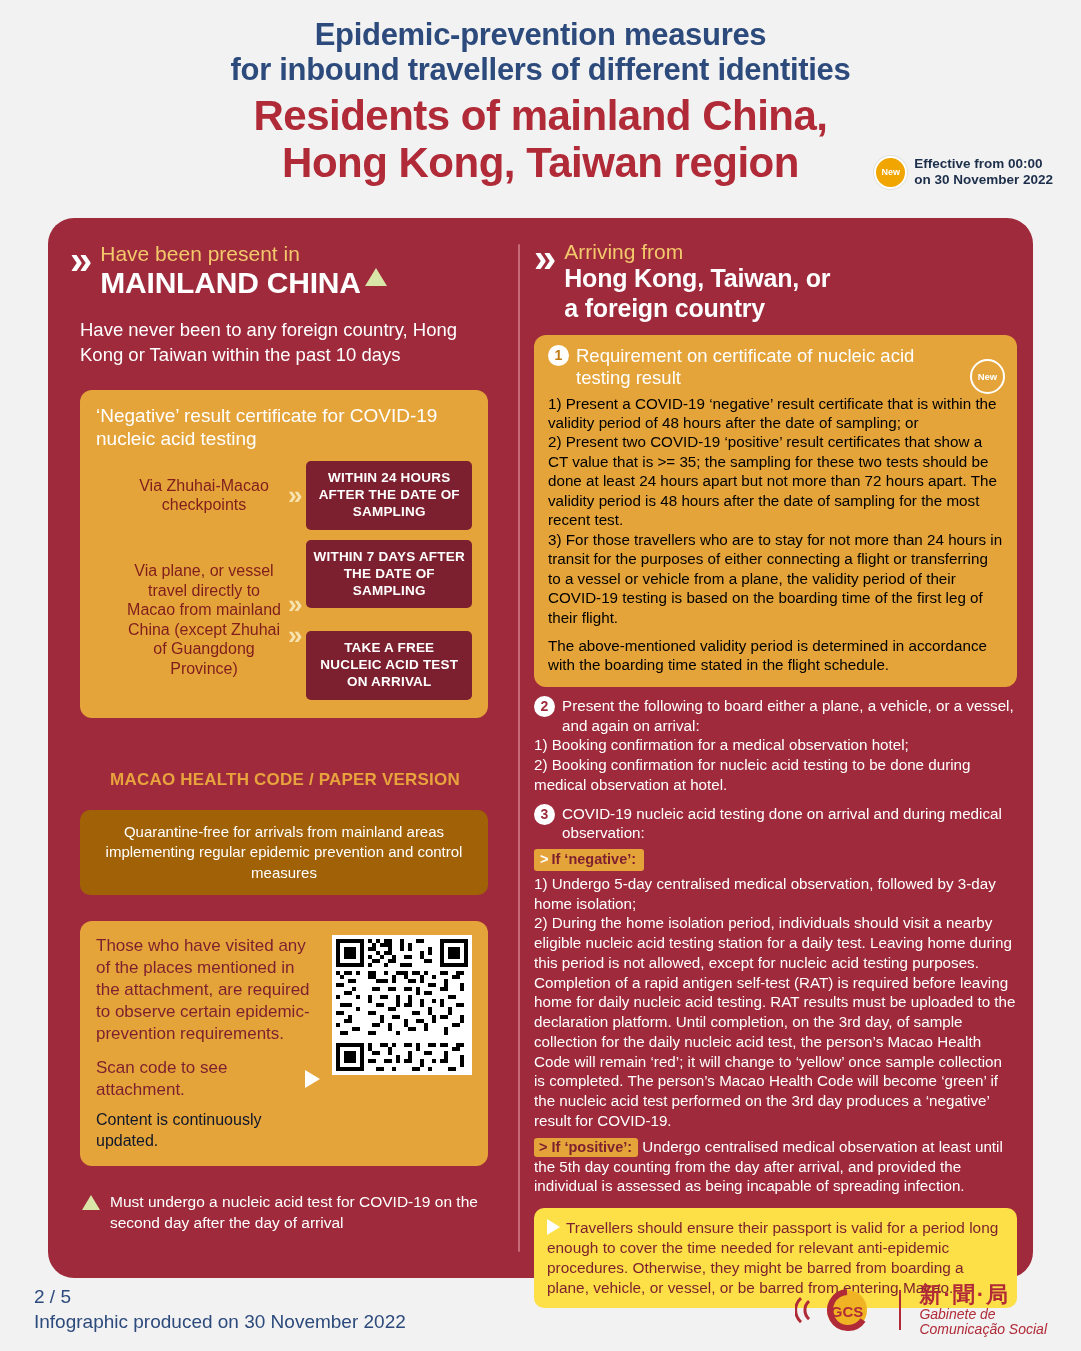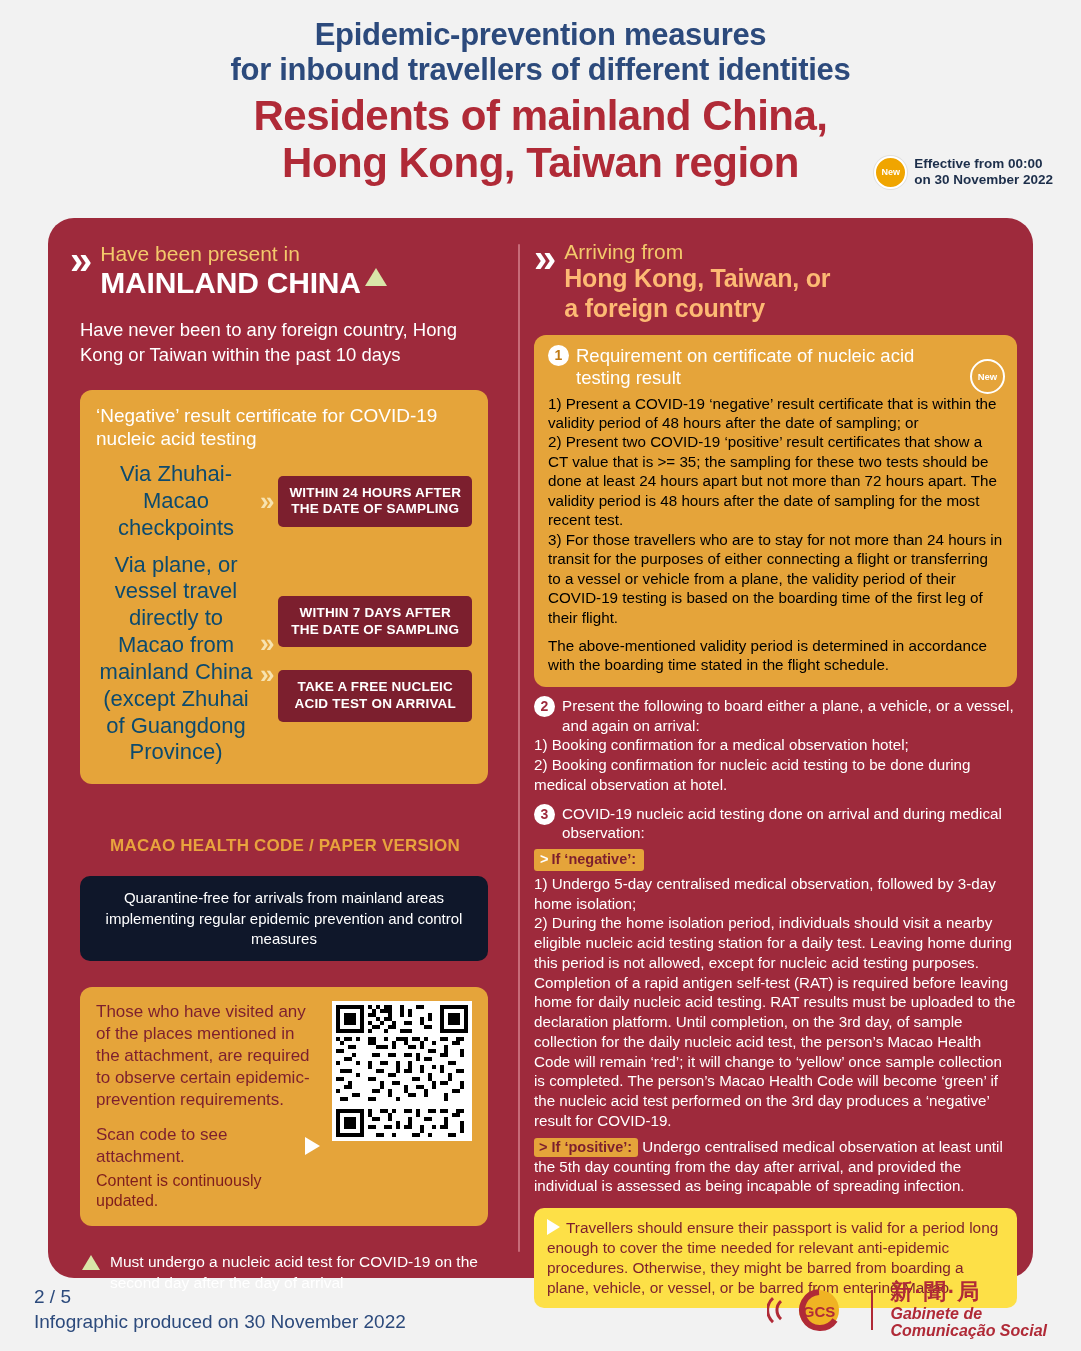--- a/index.html
+++ b/index.html
@@ -41,65 +41,65 @@
   .divider{width:2px;background:#c76b78;margin:26px 0;border-radius:2px;}
   .col-right{flex:1;padding:16px 16px 10px 14px;box-sizing:border-box;}
 
   .chev{
     color:#fff;font-size:40px;font-weight:bold;line-height:0.9;letter-spacing:-8px;
     margin-right:16px;
   }
   .head-row{display:flex;align-items:flex-start;padding-top:6px;}
   .head-sub{color:#f3c96b;font-size:21px;line-height:1.15;}
   .head-main{color:#fff;font-size:30px;font-weight:bold;line-height:1.12;letter-spacing:-0.2px;}
-  .head-main-sm{color:#fdba74;font-size:25px;font-weight:bold;line-height:1.18;letter-spacing:-0.2px;}
+  .head-main-sm{color:#ffffff;font-size:25px;font-weight:bold;line-height:1.18;letter-spacing:-0.2px;}
   .tri{
     display:inline-block;width:0;height:0;border-left:11px solid transparent;
     border-right:11px solid transparent;border-bottom:18px solid #d9e6a8;
     vertical-align:top;margin-left:4px;margin-top:2px;
   }
 
   .never-text{
     color:#fff;font-size:18.5px;line-height:1.35;margin:18px 8px 0 10px;
   }
 
   .orange-card{
     background:#e5a43a;border-radius:12px;margin:22px 12px 0 10px;padding:14px 16px 18px;
   }
   .orange-card h3{
     margin:0 0 10px;color:#fff;font-size:19px;font-weight:normal;line-height:1.25;
   }
   .ocrow{display:flex;align-items:center;margin-top:4px;}
   .oc-left{
-    width:160px;color:#0c4a6e;font-size:22px;line-height:1.22;text-align:center;
+    width:160px;color:#7f1d1d;font-size:16px;line-height:1.22;text-align:center;margin-left:28px;
   }
   .oc-chev{color:#f7e3b0;font-size:26px;font-weight:bold;letter-spacing:-6px;margin:0 10px 0 4px;}
   .dark-chip{
     flex:1;background:#7c1f2e;color:#fff;border-radius:5px;
     padding:9px 6px;text-align:center;font-size:13.5px;font-weight:bold;line-height:1.25;
     letter-spacing:0.2px;
   }
   .oc-stack{display:flex;align-items:center;}
   .oc-stack .chips{flex:1;display:flex;flex-direction:column;gap:23px;}
 
   .health-code{
     color:#e8a33d;font-size:17px;font-weight:bold;text-align:center;
     margin:52px 10px 0;letter-spacing:0.2px;
   }
   .pink-box{
-    background:#0f172a;border-radius:10px;margin:20px 12px 0 10px;padding:12px 14px;
+    background:#a16207;border-radius:10px;margin:20px 12px 0 10px;padding:12px 14px;
     color:#fff;font-size:15px;line-height:1.35;text-align:center;
   }
   .qr-card{
     background:#e5a43a;border-radius:12px;margin:26px 12px 0 10px;padding:14px 16px;
     display:flex;gap:12px;align-items:flex-start;
   }
   .qr-text{flex:1;color:#7c1f2e;font-size:17px;line-height:1.3;}
   .qr-text .scan{display:flex;align-items:center;gap:8px;margin-top:12px;}
-  .qr-text .upd{color:#7f1d1d;font-size:16px;margin-top:3px;}
+  .qr-text .upd{color:#0f172a;font-size:16px;margin-top:9px;}
   .play{
     width:0;height:0;border-left:15px solid #fff;border-top:9px solid transparent;
     border-bottom:9px solid transparent;display:inline-block;
   }
   .qr-img{width:140px;height:140px;background:#fff;padding:4px;box-sizing:border-box;}
   .qr-img svg{display:block;}
 
   .foot-note{
     display:flex;gap:10px;align-items:flex-start;margin:26px 14px 0 12px;
     color:#fff;font-size:15.5px;line-height:1.32;
@@ -158,21 +158,21 @@
   .footer{
     position:absolute;left:0;bottom:0;width:100%;height:72px;
     display:flex;align-items:center;justify-content:space-between;
     padding:0 34px 10px;box-sizing:border-box;gap:20px;
   }
   .foot-left{color:#2c4a7c;font-size:19px;line-height:1.3;}
   .foot-right{display:flex;align-items:center;gap:10px;}
   .logo-mark{display:flex;align-items:center;}
   .logo-text{color:#b02a37;line-height:1.1;}
   .logo-cn{font-size:22px;font-weight:bold;letter-spacing:2px;}
-  .logo-pt{font-size:16px;font-style:italic;font-weight:bold;}
+  .logo-pt{font-size:14px;font-style:italic;}
   .logo-divider{width:2px;height:40px;background:#b02a37;margin:0 8px;}
 </style>
 </head>
 <body>
 
 <div class="header">
   <div class="h-line1">
     <div>Epidemic-prevention measures</div>
     <div>for inbound travellers of different identities</div>
   </div>

